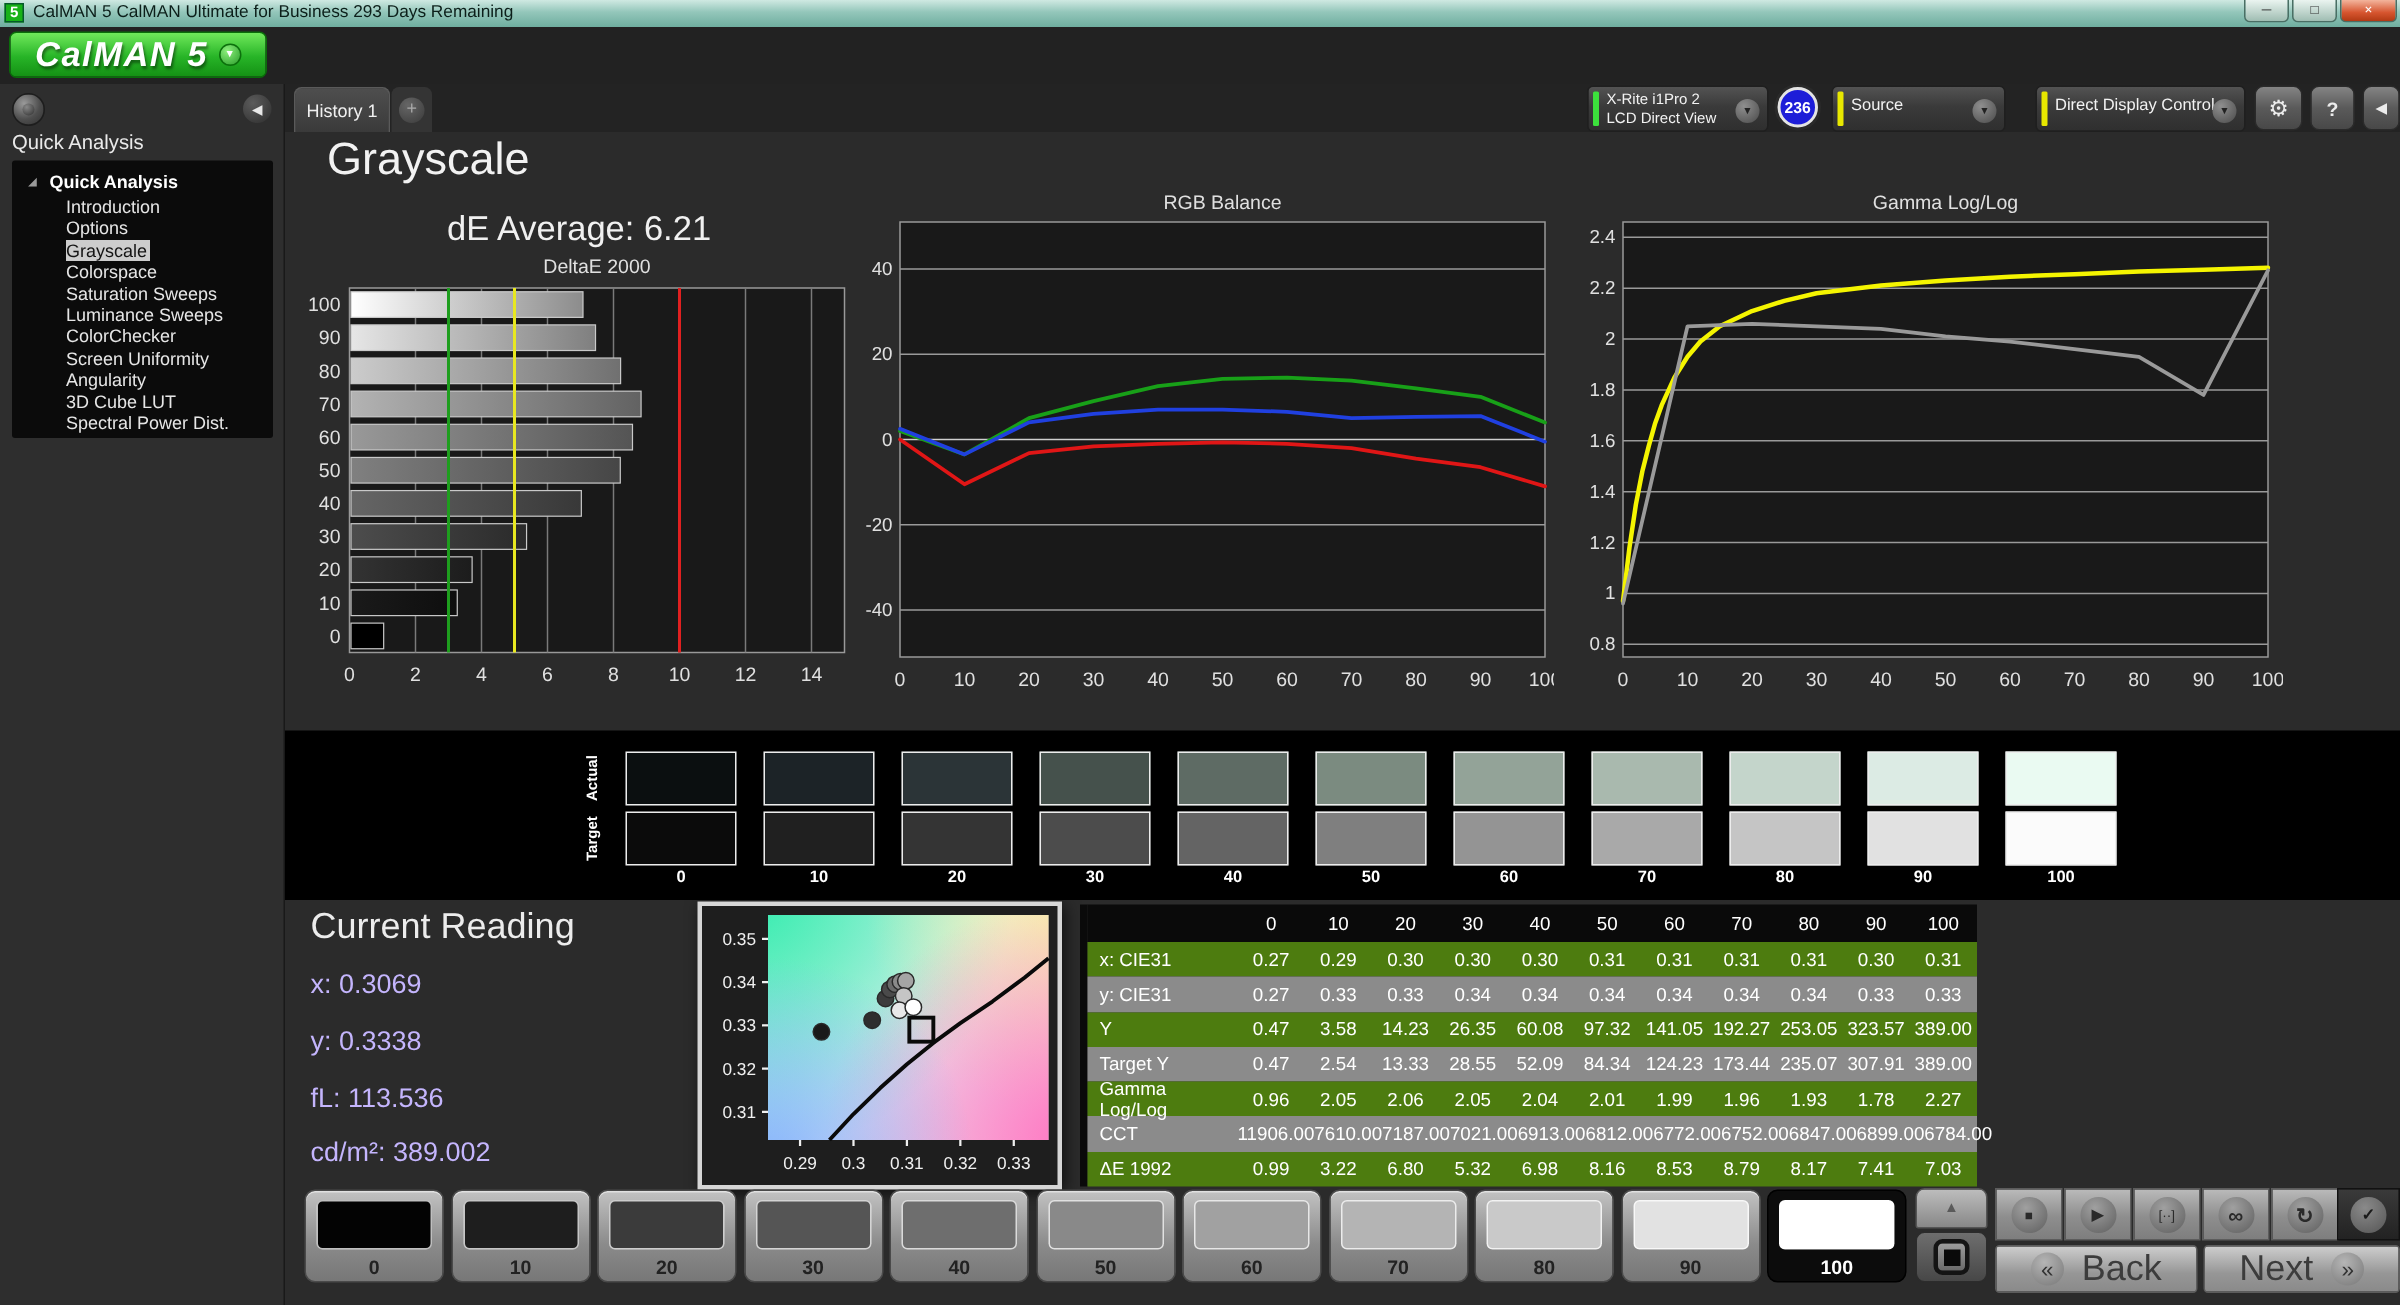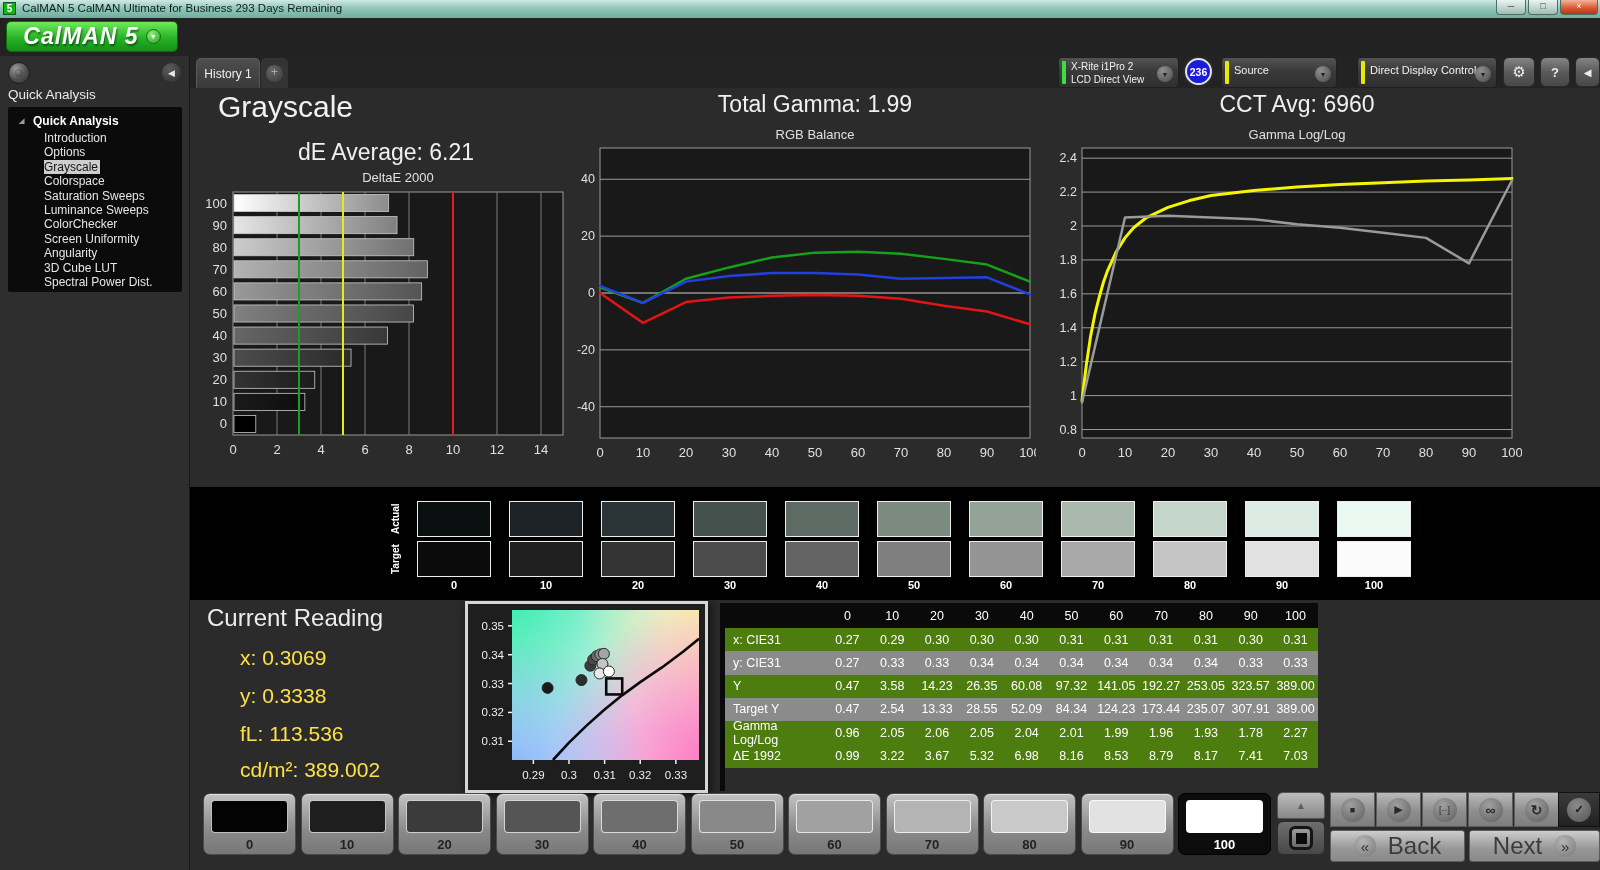--- a/index.html
+++ b/index.html
@@ -69,21 +69,21 @@
   
   .swatch-strip{position:absolute;left:190px;top:487px;width:1410px;height:113px;background:#000;}
   .vlabel{position:absolute;left:200px;width:13px;font-size:10px;font-weight:bold;color:#fff;writing-mode:vertical-rl;transform:rotate(180deg);text-align:center;}
   .vlabel-actual{top:14px;height:36px;}
   .vlabel-target{top:54px;height:36px;}
   .swatch{position:absolute;width:74px;height:36px;border:1px solid #ededed;}
   .swatch-label{position:absolute;width:74px;top:92px;text-align:center;font-size:11px;font-weight:bold;color:#fff;}
 
   
   .current-reading-title{position:absolute;left:207px;top:604px;font-size:24px;color:#ececec;}
-  .cr-line{position:absolute;left:207px;font-size:21px;color:#fde047;margin-left:33px;}
+  .cr-line{position:absolute;left:207px;font-size:18px;color:#c4b5fd;}
 
   
   .cie-box{position:absolute;left:465px;top:601px;width:243px;height:192px;background:#1e1e1e;border:3px solid #d6d6d6;box-shadow:2px 2px 10px rgba(0,0,0,.7);}
   .cie-plot{position:absolute;left:44px;top:6px;width:187px;height:150px;
     background:
       radial-gradient(circle at 0% 110%, rgba(120,170,255,.85), rgba(120,170,255,0) 55%),
       radial-gradient(circle at 108% 102%, rgba(255,110,190,.92), rgba(255,110,190,0) 65%),
       radial-gradient(circle at 112% -5%, rgba(255,240,150,.85), rgba(255,240,150,0) 55%),
       radial-gradient(circle at -8% -12%, rgba(40,235,170,.95), rgba(40,235,170,0) 68%),
       linear-gradient(135deg,#bff5e2 0%,#e2eff1 45%,#f6d9ea 100%);}
@@ -200,22 +200,20 @@
     </div>
   <div class="sq-btn help-btn">
       <span>?</span>
     </div>
   <div class="sq-btn rarrow-btn">
       <span>◀</span>
     </div>
 
   <div class="page-title">Grayscale</div>
   <div class="de-average">dE Average: 6.21</div>
-  <div class="total-gamma">Total Gamma: 1.99</div>
-  <div class="cct-avg">CCT Avg: 6960</div>
 
   <svg id="svg-deltae" width="390" height="300">
       <text x="202" y="14" text-anchor="middle" font-size="13" fill="#e0e0e0">DeltaE 2000</text>
       <rect x="37" y="24" width="330" height="243" fill="#191919" stroke="#999" stroke-width="1"></rect>
       <text x="37" y="286" text-anchor="middle" font-size="13" fill="#e0e0e0">0</text>
       <line x1="81" y1="24" x2="81" y2="267" stroke="#7a7a7a" stroke-width="1"></line>
       <text x="81" y="286" text-anchor="middle" font-size="13" fill="#e0e0e0">2</text>
       <line x1="125" y1="24" x2="125" y2="267" stroke="#7a7a7a" stroke-width="1"></line>
       <text x="125" y="286" text-anchor="middle" font-size="13" fill="#e0e0e0">4</text>
       <line x1="169" y1="24" x2="169" y2="267" stroke="#7a7a7a" stroke-width="1"></line>
@@ -524,25 +522,39 @@
         <div class="tcell">2.06</div>
         <div class="tcell">2.05</div>
         <div class="tcell">2.04</div>
         <div class="tcell">2.01</div>
         <div class="tcell">1.99</div>
         <div class="tcell">1.96</div>
         <div class="tcell">1.93</div>
         <div class="tcell">1.78</div>
         <div class="tcell">2.27</div>
       </div>
+      <div class="trow tlight">
+        <div class="tcell tlabel">CCT</div>
+        <div class="tcell">11906.00</div>
+        <div class="tcell">7610.00</div>
+        <div class="tcell">7187.00</div>
+        <div class="tcell">7021.00</div>
+        <div class="tcell">6913.00</div>
+        <div class="tcell">6812.00</div>
+        <div class="tcell">6772.00</div>
+        <div class="tcell">6752.00</div>
+        <div class="tcell">6847.00</div>
+        <div class="tcell">6899.00</div>
+        <div class="tcell">6784.00</div>
+      </div>
       <div class="trow tdark">
         <div class="tcell tlabel">ΔE 1992</div>
         <div class="tcell">0.99</div>
         <div class="tcell">3.22</div>
-        <div class="tcell">3.67</div>
+        <div class="tcell">6.80</div>
         <div class="tcell">5.32</div>
         <div class="tcell">6.98</div>
         <div class="tcell">8.16</div>
         <div class="tcell">8.53</div>
         <div class="tcell">8.79</div>
         <div class="tcell">8.17</div>
         <div class="tcell">7.41</div>
         <div class="tcell">7.03</div>
       </div>
     </div>

